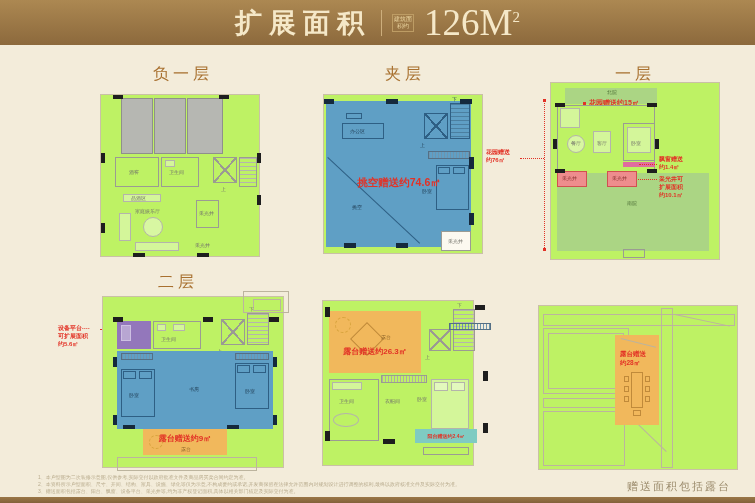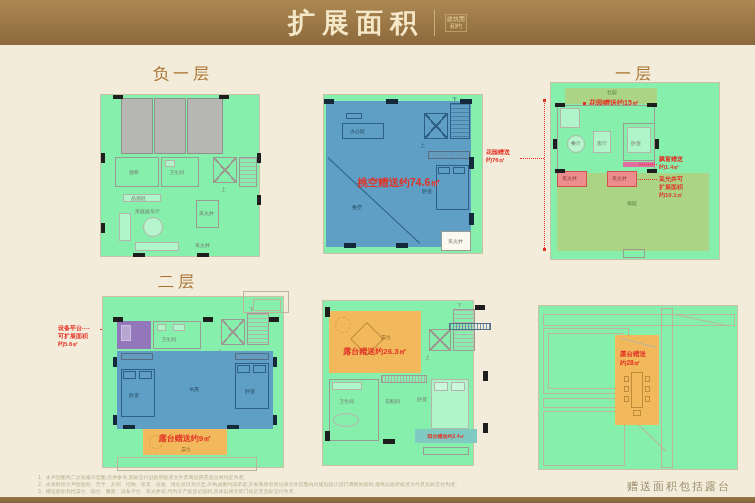--- a/index.html
+++ b/index.html
@@ -10,21 +10,21 @@
     background:linear-gradient(#ac8852,#8c693c);display:flex;align-items:center;justify-content:center;gap:10px}
   .brand{font-family:"Liberation Serif",serif;color:#f5e8c8;font-size:27px;letter-spacing:7px;font-weight:bold}
   .hdr-div{width:1px;height:26px;background:#cdae7c}
   .area-tag{width:18px;font-size:6px;line-height:7px;color:#ead49f;border:1px solid #bd9c64;padding:1px;text-align:center}
   .big-num{font-family:"Liberation Serif",serif;color:#f5e8c8;font-size:37px;line-height:1}
   .big-num sup{font-size:15px}
   .usable{font-family:"Liberation Serif",serif;color:#f5e8c8;font-size:21px;letter-spacing:2px}
   
   .floor{position:absolute}
   .ftitle{position:absolute;font-size:16px;letter-spacing:4px;color:#a8702f;text-align:center;white-space:nowrap}
-  .panel{position:absolute;background:#86efac;border:1px solid #cac0a6;box-sizing:border-box}
+  .panel{position:absolute;background:#bef264;border:1px solid #cac0a6;box-sizing:border-box}
   .wall{position:absolute;background:#1e1e1e}
   .wall.nb{background:#15293c}
   .ln{position:absolute;border:1px solid #9b9b93;box-sizing:border-box}
   .fur{position:absolute;border:1px solid #b4b4ab;box-sizing:border-box;background:rgba(255,255,255,.35)}
   .fur.b{border-color:#2e5f84;background:transparent}
   .lb{position:absolute;font-size:5px;line-height:1;color:#73736b;white-space:nowrap}
   .lb.bl{color:#23425a}.lb.gr{color:#4f7038}.lb.or{color:#8a6228}.lb.pk{color:#8a3030}
   .red-b{position:absolute;font-weight:bold;color:#e23226;white-space:nowrap;line-height:1.35}
   .rdot{display:inline-block;width:3px;height:3px;background:#e23226;vertical-align:middle;margin-right:3px}
   .rdot-abs{position:absolute;width:3px;height:3px;background:#e23226}
@@ -57,20 +57,21 @@
 </style>
 </head>
 <body>
 
 <div id="canvas">
 
   <div id="topbar">
     <span class="brand">扩展面积</span>
     <span class="hdr-div"></span>
     <span class="area-tag">建筑面积约</span>
+    <span class="big-num"><span>126M</span><sup>2</sup></span>
   </div>
 
   <div class="floor" style="left:88px;top:58px;width:190px;height:206px">
     <div class="ftitle" style="left:0;right:0;top:6px">负一层</div>
     <div class="panel" style="left:12px;top:36px;width:160px;height:163px">
       <div class="park" style="left:20px;top:3px;width:32px;height:56px"></div>
       <div class="park" style="left:53px;top:3px;width:32px;height:56px"></div>
       <div class="park" style="left:86px;top:3px;width:36px;height:56px"></div>
       <div class="wall" style="left:12px;top:0;width:10px;height:4px"></div>
       <div class="wall" style="left:118px;top:0;width:10px;height:4px"></div>
@@ -94,20 +95,21 @@
       <div class="fur" style="left:18px;top:118px;width:12px;height:28px"></div>
       <div class="circ" style="left:42px;top:122px;width:18px;height:18px"></div>
       <div class="fur" style="left:34px;top:147px;width:44px;height:9px"></div>
       <div class="ln" style="left:95px;top:105px;width:23px;height:28px"></div>
       <div class="lb" style="left:98px;top:116px">采光井</div>
       <div class="lb" style="left:94px;top:148px">采光井</div>
     </div>
   </div>
 
   <div class="floor" style="left:315px;top:58px;width:180px;height:206px">
+    <div class="ftitle" style="left:0;right:0;top:6px">夹层</div>
     <div class="panel" style="left:8px;top:36px;width:160px;height:160px">
       <div class="fill blue" style="left:2px;top:6px;width:145px;height:146px"></div>
       <div class="diag" style="left:4px;top:62px;width:126px;transform:rotate(43deg)"></div>
       <div class="fur b" style="left:18px;top:28px;width:42px;height:16px"></div>
       <div class="fur b" style="left:22px;top:18px;width:16px;height:6px"></div>
       <div class="lb bl" style="left:26px;top:34px">办公区</div>
       <div class="elev b" style="left:100px;top:18px;width:24px;height:26px"></div>
       <div class="stairs b" style="left:126px;top:8px;width:20px;height:36px"></div>
       <div class="lb bl" style="left:128px;top:2px">下</div>
       <div class="lb bl" style="left:96px;top:48px">上</div>

